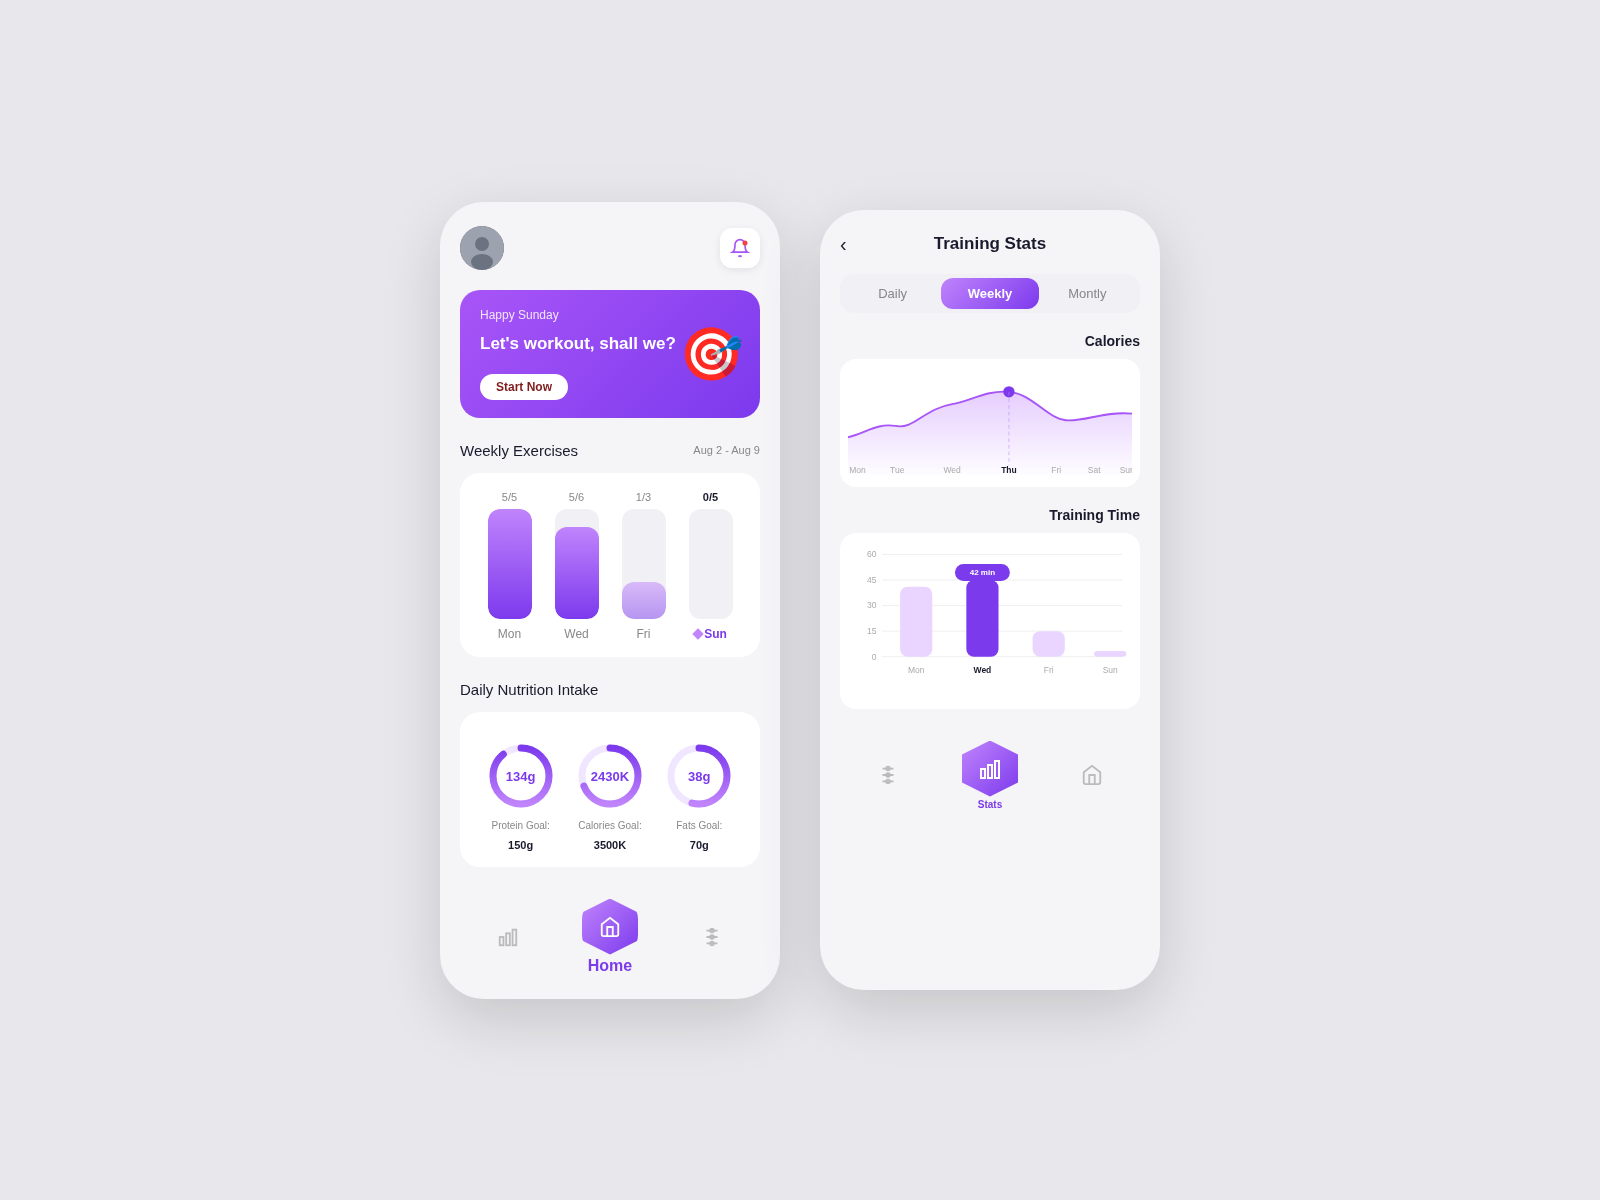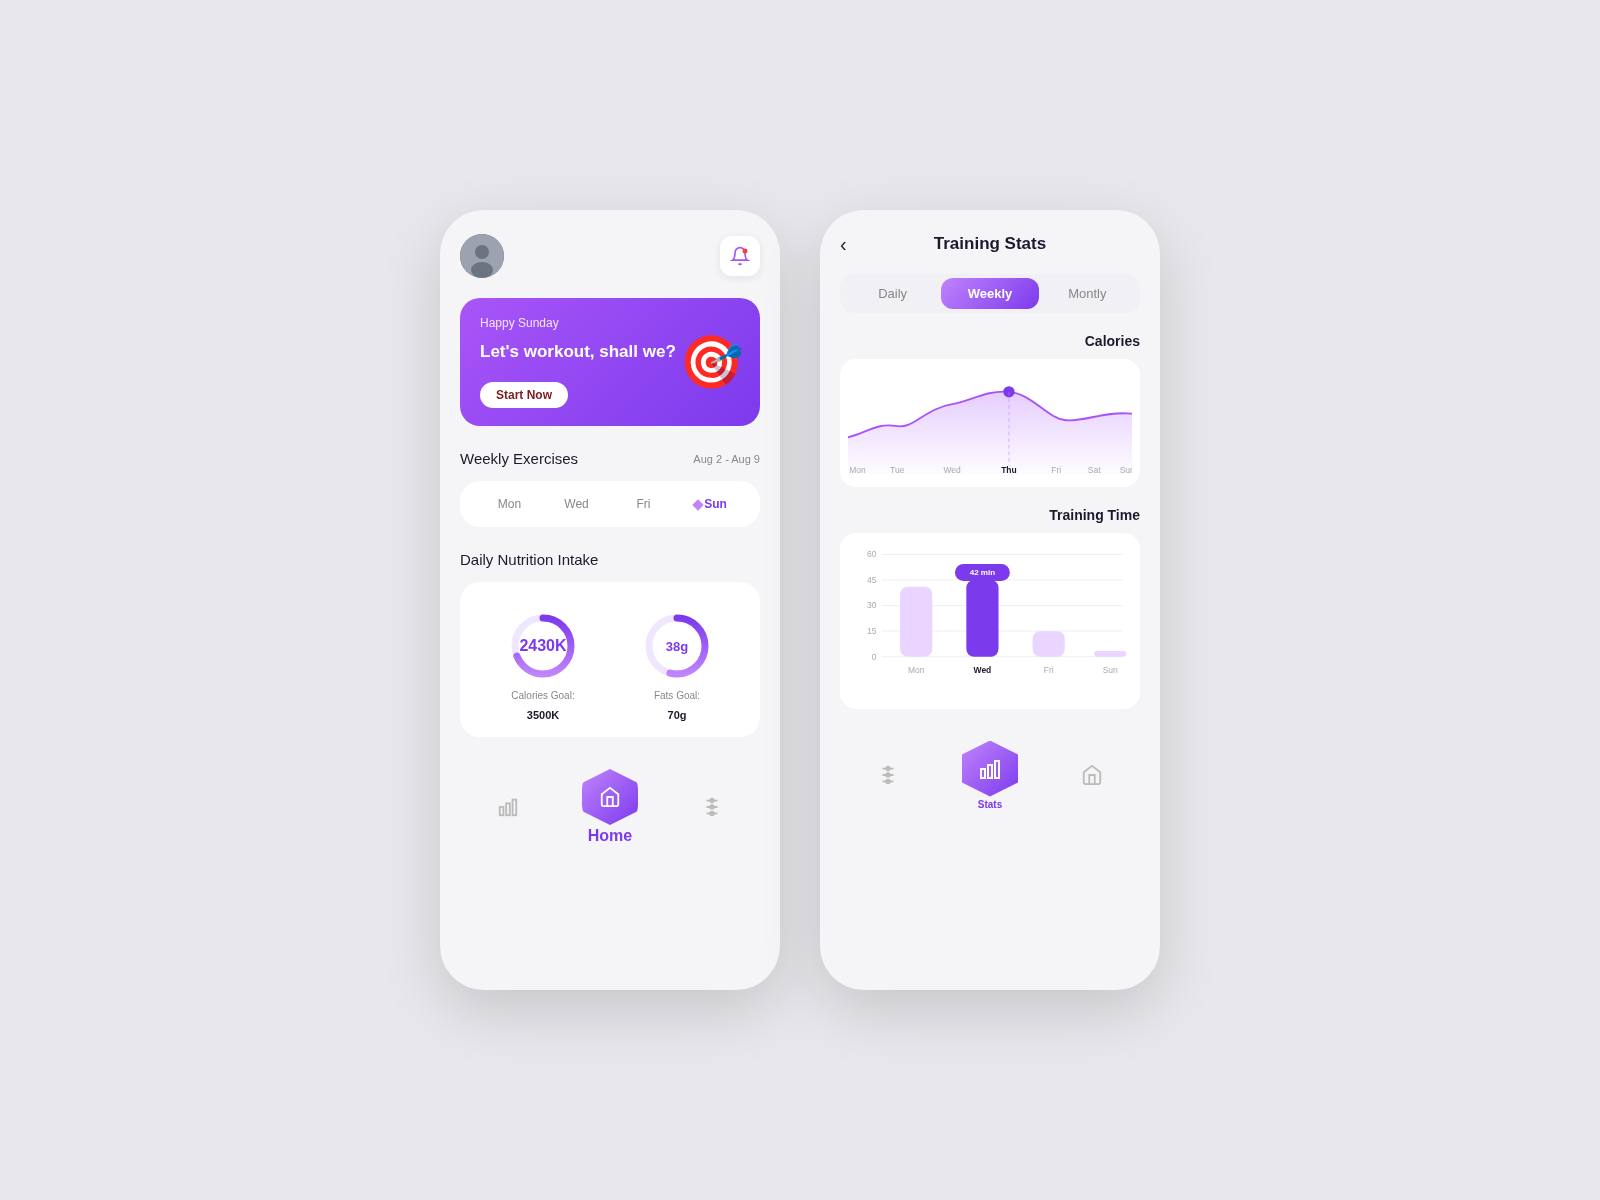--- a/index.html
+++ b/index.html
@@ -310,50 +310,97 @@
     <button class="banner-btn">Start Now</button>
     <div class="banner-icon">🎯</div>
   </div>
 
   <div class="section-header">
     <span class="section-title">Weekly Exercises</span>
     <span class="section-date">Aug 2 - Aug 9</span>
   </div>
 
   <div class="bars-container">
+    <div class="bars-row">
+
+      <div class="bar-col">
+        <span class="bar-label-top">5/5</span>
+        <div class="bar-wrap" style="height:110px;">
+          <div class="bar-fill full" style="height:100%;"></div>
+        </div>
+      </div>
+
+      <div class="bar-col">
+        <span class="bar-label-top">5/6</span>
+        <div class="bar-wrap" style="height:110px;">
+          <div class="bar-fill full" style="height:83%;"></div>
+        </div>
+      </div>
+
+      <div class="bar-col">
+        <span class="bar-label-top">1/3</span>
+        <div class="bar-wrap" style="height:110px;">
+          <div class="bar-fill partial" style="height:33%;"></div>
+        </div>
+      </div>
+
+      <div class="bar-col">
+        <span class="bar-label-top bold">0/5</span>
+        <div class="bar-wrap" style="height:110px;">
+          <div class="bar-fill empty" style="height:0%;"></div>
+        </div>
+      </div>
+    </div>
     <div class="bars-labels-row">
       <div class="bar-day">Mon</div>
       <div class="bar-day">Wed</div>
       <div class="bar-day">Fri</div>
       <div class="bar-day active">
         <span class="bar-day-diamond"></span>Sun
       </div>
     </div>
   </div>
 
   <div class="section-header">
     <span class="section-title">Daily Nutrition Intake</span>
   </div>
   <div class="nutrition-box">
     <div class="nutrition-row">
 
+      <div class="nutrition-item">
+        <div class="ring-container">
+          <svg width="72" height="72" viewBox="0 0 72 72">
+            <circle cx="36" cy="36" r="28" fill="none" stroke="#f0e6ff" stroke-width="7"></circle>
+            <circle cx="36" cy="36" r="28" fill="none" stroke="url(#pg1)" stroke-width="7" stroke-dasharray="175.93" stroke-dashoffset="19.4" stroke-linecap="round"></circle>
+            <defs>
+              <linearGradient id="pg1" x1="0" y1="0" x2="1" y2="0">
+                <stop offset="0%" stop-color="#c084fc"></stop>
+                <stop offset="100%" stop-color="#7c3aed"></stop>
+              </linearGradient>
+            </defs>
+          </svg>
+          <div class="ring-value">134g</div>
+        </div>
+        <div class="nutrition-goal-label">Protein Goal:</div>
+        <div class="nutrition-goal-value">150g</div>
+      </div>
 
       <div class="nutrition-item">
         <div class="ring-container">
           <svg width="72" height="72" viewBox="0 0 72 72">
             <circle cx="36" cy="36" r="28" fill="none" stroke="#f0e6ff" stroke-width="7"></circle>
             <circle cx="36" cy="36" r="28" fill="none" stroke="url(#pg2)" stroke-width="7" stroke-dasharray="175.93" stroke-dashoffset="54.5" stroke-linecap="round"></circle>
             <defs>
               <linearGradient id="pg2" x1="0" y1="0" x2="1" y2="0">
                 <stop offset="0%" stop-color="#c084fc"></stop>
                 <stop offset="100%" stop-color="#7c3aed"></stop>
               </linearGradient>
             </defs>
           </svg>
-          <div class="ring-value" style="font-size:16px;">2430K</div>
+          <div class="ring-value" style="font-size:13px;">2430K</div>
         </div>
         <div class="nutrition-goal-label">Calories Goal:</div>
         <div class="nutrition-goal-value">3500K</div>
       </div>
 
       <div class="nutrition-item">
         <div class="ring-container">
           <svg width="72" height="72" viewBox="0 0 72 72">
             <circle cx="36" cy="36" r="28" fill="none" stroke="#f0e6ff" stroke-width="7"></circle>
             <circle cx="36" cy="36" r="28" fill="none" stroke="url(#pg3)" stroke-width="7" stroke-dasharray="175.93" stroke-dashoffset="80.9" stroke-linecap="round"></circle>

